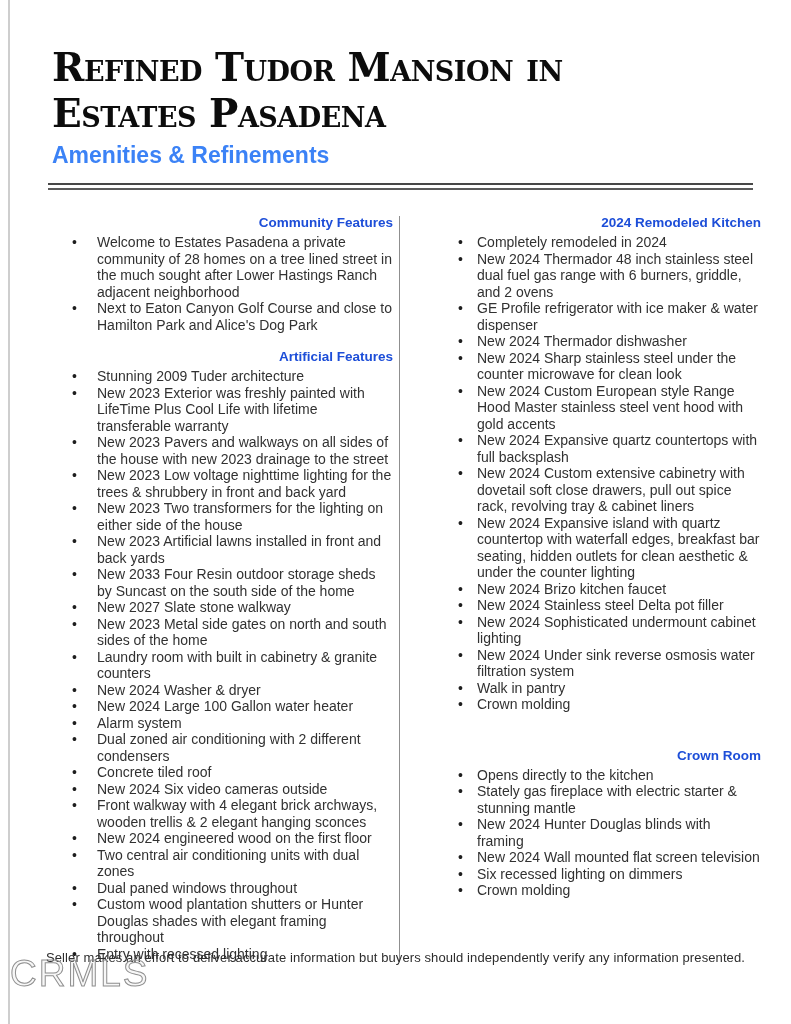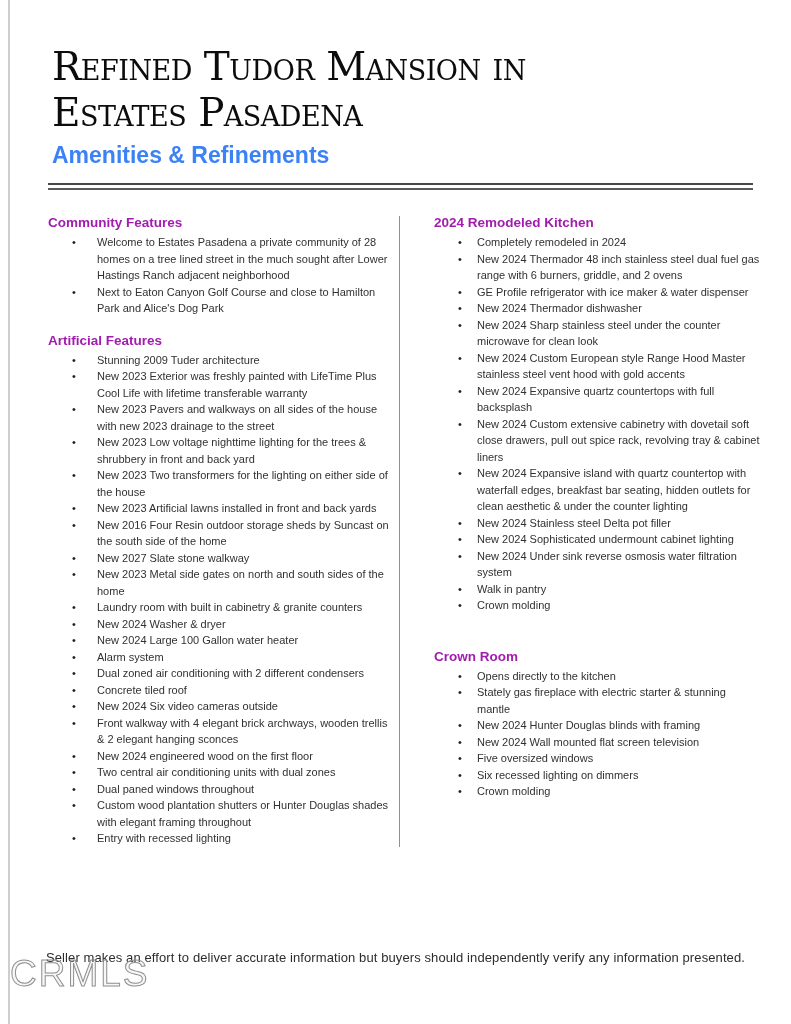--- a/index.html
+++ b/index.html
@@ -13,21 +13,21 @@
 
   .scan-edge {
     position: absolute; left: 8px; top: 0; width: 2px; height: 1024px;
     background: #c2c2c2; opacity: .8;
   }
 
   header { padding: 44px 36px 0 52px; }
   h1 {
     margin: 0;
     font-family: "DejaVu Serif", serif;
-    font-weight: 400;
+    font-weight: 700;
     font-variant: small-caps;
     font-size: 39px;
     line-height: 46px;
     letter-spacing: -0.5px;
     color: #0c0c0c;
   }
   .t-line { display: block; }
   .subtitle {
     margin-top: 6px;
     font-size: 23px;
@@ -49,27 +49,28 @@
   }
   .col { box-sizing: border-box; }
   .col-left { flex: 0 0 351px; width: 351px; padding-right: 6px; }
   .col-right { flex: 1; border-left: 1.5px solid #8f8f8f; padding-left: 34px; }
 
   .section h2 {
     margin: 0 0 4px 0;
     font-size: 13.5px;
     line-height: 14px;
     font-weight: bold;
-    color: #a21caf;
+    color: #1d4ed8;
+    text-align: right;
   }
   .section ul { margin: 0; padding: 0 0 0 43px; list-style: none; }
   .col-left .section ul { padding-left: 49px; }
   .section li {
     position: relative;
-    font-size: 11px;
+    font-size: 14px;
     line-height: 16.5px;
     color: #313131;
     margin: 0;
   }
   .col-left .section li::before,
   .col-right .section li::before {
     content: "\2022";
     position: absolute;
     top: 0;
     color: #1e1e1e;
@@ -126,21 +127,21 @@
         </section>
         <section class="section">
           <h2>Artificial Features</h2>
           <ul>
             <li>Stunning 2009 Tuder architecture</li>
             <li>New 2023 Exterior was freshly painted with LifeTime Plus Cool Life with lifetime transferable warranty</li>
             <li>New 2023 Pavers and walkways on all sides of the house with new 2023 drainage to the street</li>
             <li>New 2023 Low voltage nighttime lighting for the trees &amp; shrubbery in front and back yard</li>
             <li>New 2023 Two transformers for the lighting on either side of the house</li>
             <li>New 2023 Artificial lawns installed in front and back yards</li>
-            <li>New 2016 Four Resin outdoor storage sheds by Suncast on the south side of the home</li>
+            <li>New 2033 Four Resin outdoor storage sheds by Suncast on the south side of the home</li>
             <li>New 2027 Slate stone walkway</li>
             <li>New 2023 Metal side gates on north and south sides of the home</li>
             <li>Laundry room with built in cabinetry &amp; granite counters</li>
             <li>New 2024 Washer &amp; dryer</li>
             <li>New 2024 Large 100 Gallon water heater</li>
             <li>Alarm system</li>
             <li>Dual zoned air conditioning with 2 different condensers</li>
             <li>Concrete tiled roof</li>
             <li>New 2024 Six video cameras outside</li>
             <li>Front walkway with 4 elegant brick archways, wooden trellis &amp; 2 elegant hanging sconces</li>
@@ -158,35 +159,35 @@
           <ul>
             <li>Completely remodeled in 2024</li>
             <li>New 2024 Thermador 48 inch stainless steel dual fuel gas range with 6 burners, griddle, and 2 ovens</li>
             <li>GE Profile refrigerator with ice maker &amp; water dispenser</li>
             <li>New 2024 Thermador dishwasher</li>
             <li>New 2024 Sharp stainless steel under the counter microwave for clean look</li>
             <li>New 2024 Custom European style Range Hood Master stainless steel vent hood with gold accents</li>
             <li>New 2024 Expansive quartz countertops with full backsplash</li>
             <li>New 2024 Custom extensive cabinetry with dovetail soft close drawers, pull out spice rack, revolving tray &amp; cabinet liners</li>
             <li>New 2024 Expansive island with quartz countertop with waterfall edges, breakfast bar seating, hidden outlets for clean aesthetic &amp; under the counter lighting</li>
+            <li>New 2024 Brizo kitchen faucet</li>
             <li>New 2024 Stainless steel Delta pot filler</li>
             <li>New 2024 Sophisticated undermount cabinet lighting</li>
             <li>New 2024 Under sink reverse osmosis water filtration system</li>
             <li>Walk in pantry</li>
             <li>Crown molding</li>
           </ul>
         </section>
         <section class="section">
           <h2>Crown Room</h2>
           <ul>
             <li>Opens directly to the kitchen</li>
             <li>Stately gas fireplace with electric starter &amp; stunning mantle</li>
             <li>New 2024 Hunter Douglas blinds with framing</li>
             <li>New 2024 Wall mounted flat screen television</li>
-            <li>Five oversized windows</li>
             <li>Six recessed lighting on dimmers</li>
             <li>Crown molding</li>
           </ul>
         </section>
       </div>
   </div>
 
   <div class="footer">Seller makes an effort to deliver accurate information but buyers should independently verify any information presented.</div>
 
   <div class="watermark">CRMLS</div>

